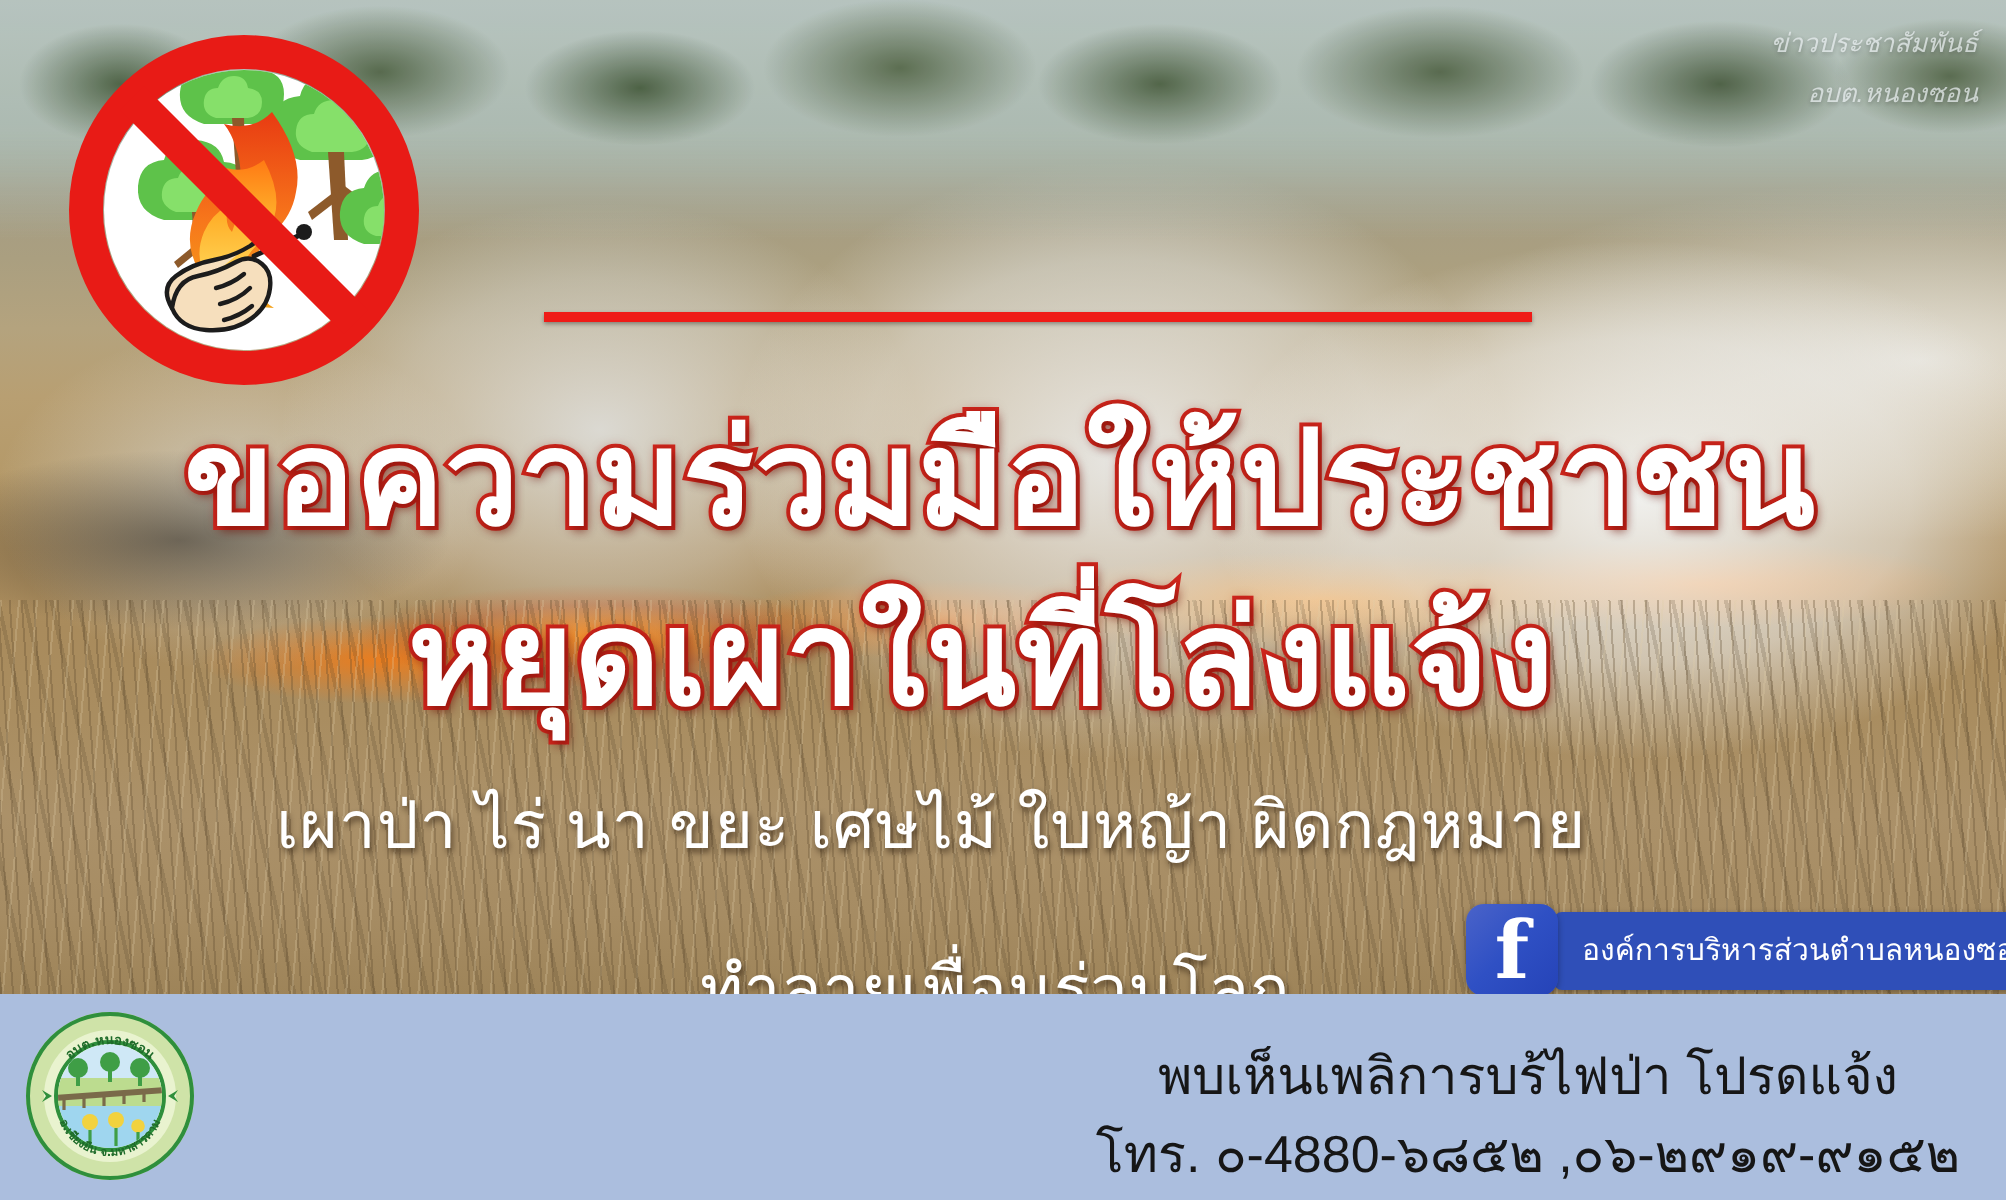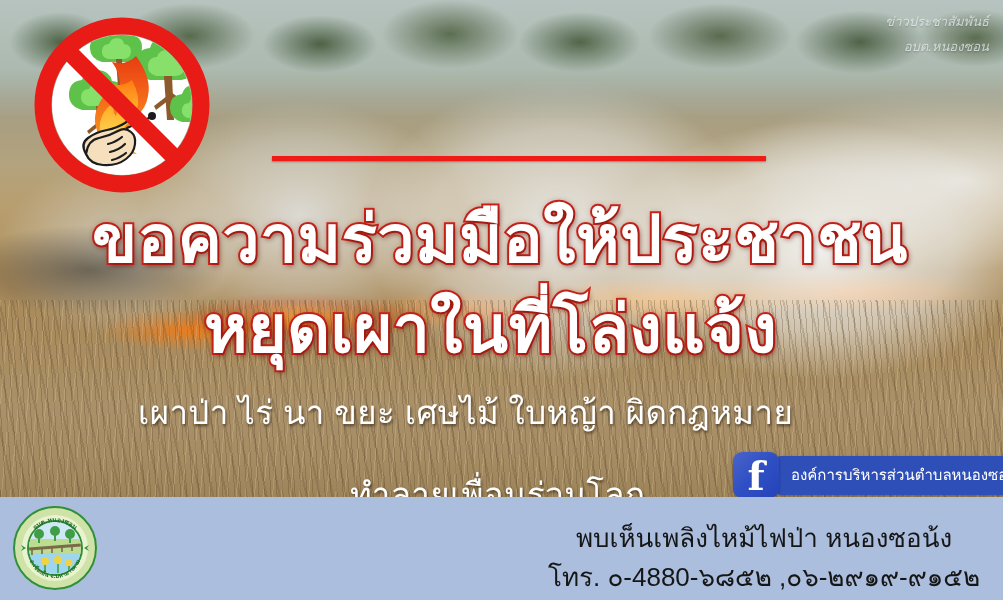--- a/index.html
+++ b/index.html
@@ -340,19 +340,19 @@
         </text>
         <g fill="#2f8f3c">
           <path d="M9 40 l5 3 l-5 3 l2 -3z"></path>
           <path d="M77 40 l-5 3 l5 3 l-2 -3z"></path>
         </g>
       </svg>
     </div>
 
 
     <div class="footer-col" id="footer-right">
-      <div class="l1">พบเห็นเพลิงไหม้ไฟป่า หนองซอน้ง</div>
+      <div class="l1">พบเห็นเพลิการบร้ไฟป่า โปรดแจ้ง</div>
       <div class="l2">โทร. ๐-4880-๖๘๕๒ ,๐๖-๒๙๑๙-๙๑๕๒</div>
     </div>
 
   </div>
 
 </div>
 
 </body></html>

